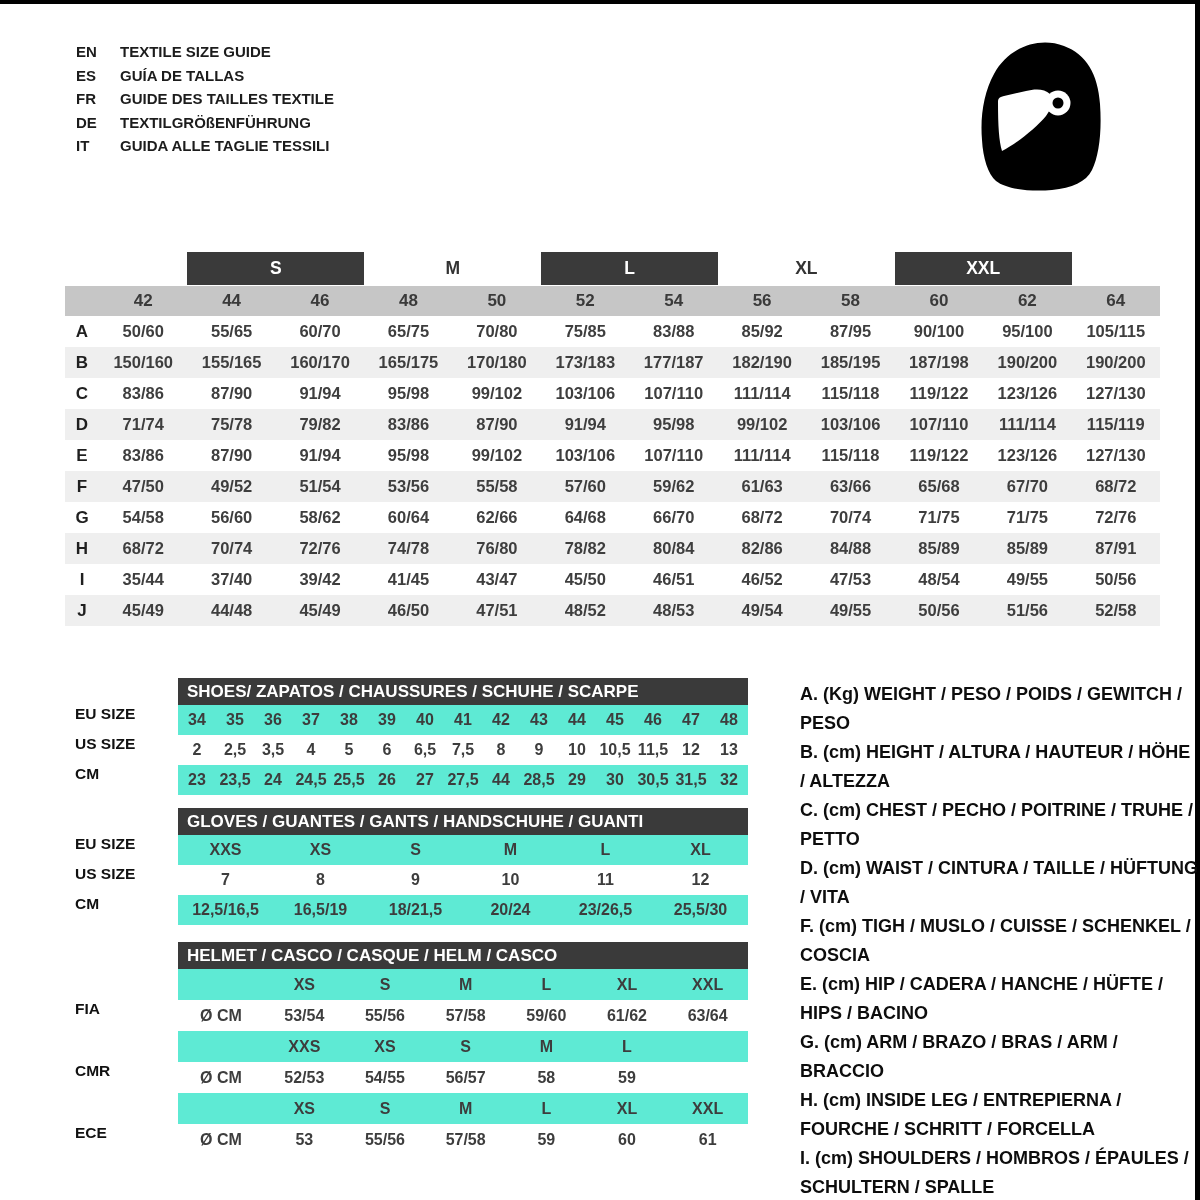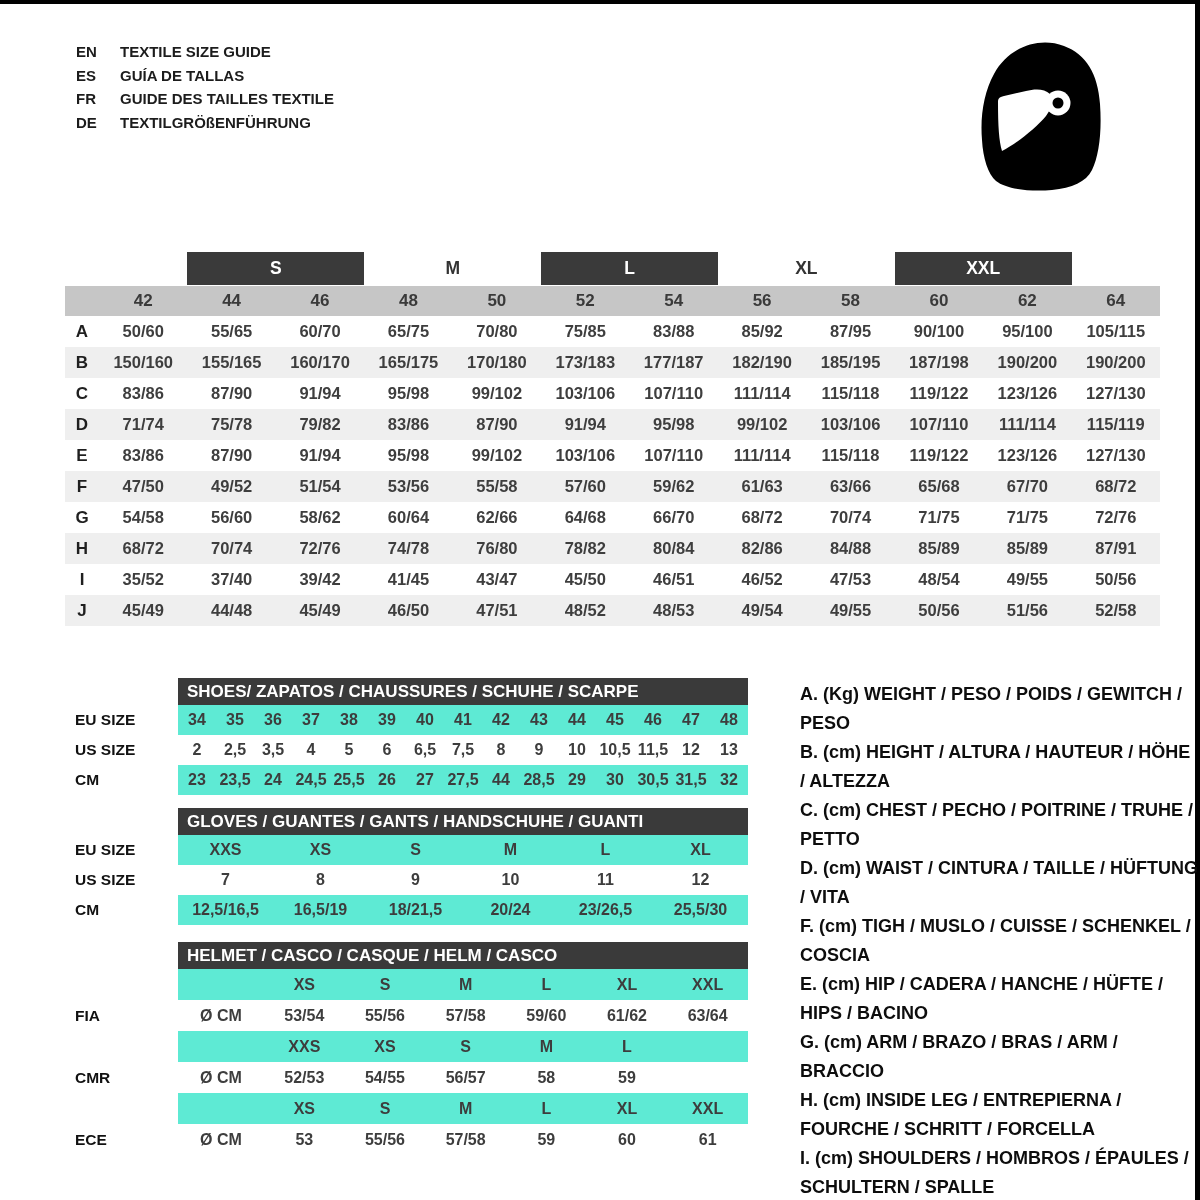--- a/index.html
+++ b/index.html
@@ -29,21 +29,21 @@
   .num-row { height:30px; background:#c6c6c6; align-items:center; color:#3a3a3a; font-size:17px; }
   .cell { text-align:center; }
   .trow { height:31px; align-items:center; color:#3e3e3e; }
   .trow.alt { background:#efefef; }
   .rowkey { color:#1f1f1f; font-size:17px; }
 
   
   .sub-tables { position:absolute; left:75px; top:678px; width:673px; font-size:16px; }
   .sub-header { margin-left:103px; height:27px; background:#3a3a3a; color:#ffffff;
     display:flex; align-items:center; padding-left:9px; font-size:17px; }
-  .sub-row { display:flex; height:30px; align-items:center; }
+  .sub-row { display:flex; height:30px; align-items:flex-start; }
   .sub-row .rlabel { width:103px; color:#111111; font-size:15.5px; }
   .sub-row .vals { flex:1; display:grid; height:100%; align-items:center; }
   .vals.stripe { background:#5eead4; }
   .vals.g15 { grid-template-columns:repeat(15,1fr); }
   .vals.g6  { grid-template-columns:repeat(6,1fr); }
   .vals.g7  { grid-template-columns:86px repeat(6,1fr); }
   .mt13 { margin-top:13px; }
   .mt17 { margin-top:17px; }
   .hrow { height:31px; }
 
@@ -68,20 +68,24 @@
       <span class="lang-code">ES</span>
       <span class="lang-label">GUÍA DE TALLAS</span>
     </div>
     <div class="lang-row">
       <span class="lang-code">FR</span>
       <span class="lang-label">GUIDE DES TAILLES TEXTILE</span>
     </div>
     <div class="lang-row">
       <span class="lang-code">DE</span>
       <span class="lang-label">TEXTILGRÖßENFÜHRUNG</span>
+    </div>
+    <div class="lang-row">
+      <span class="lang-code">IT</span>
+      <span class="lang-label">GUIDA ALLE TAGLIE TESSILI</span>
     </div>
   </div>
 
   <svg class="helmet-ic" viewBox="0 0 128 152">
     <path d="M86 6 C60 -4 30 8 16 34 C6 52 2 76 4 100 C5 118 10 134 18 141 C28 149 52 152 74 150 C94 148 108 142 114 130 C121 116 124 92 122 64 C120 34 108 14 86 6 Z" fill="#000"></path>
     <path d="M20 62 C20 86 21 101 24 111 C38 104 58 88 68 76 C74 68 76 59 72 54 C66 48 56 49 48 51 L26 56 C21 57 20 59 20 62 Z" fill="#fff"></path>
     <circle cx="80" cy="63" r="12.5" fill="#fff"></circle>
     <circle cx="80" cy="63" r="5.5" fill="#000"></circle>
   </svg>
 
@@ -224,21 +228,21 @@
         <span class="cell">78/82</span>
         <span class="cell">80/84</span>
         <span class="cell">82/86</span>
         <span class="cell">84/88</span>
         <span class="cell">85/89</span>
         <span class="cell">85/89</span>
         <span class="cell">87/91</span>
       </div>
     <div class="grid13 trow">
       <span class="cell rowkey">I</span>
-    <span class="cell">35/52</span>
+    <span class="cell">35/44</span>
         <span class="cell">37/40</span>
         <span class="cell">39/42</span>
         <span class="cell">41/45</span>
         <span class="cell">43/47</span>
         <span class="cell">45/50</span>
         <span class="cell">46/51</span>
         <span class="cell">46/52</span>
         <span class="cell">47/53</span>
         <span class="cell">48/54</span>
         <span class="cell">49/55</span>

